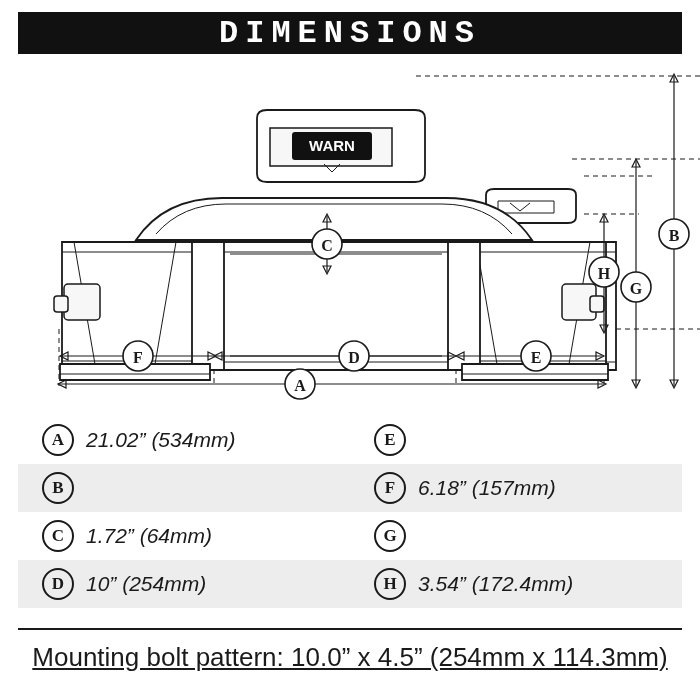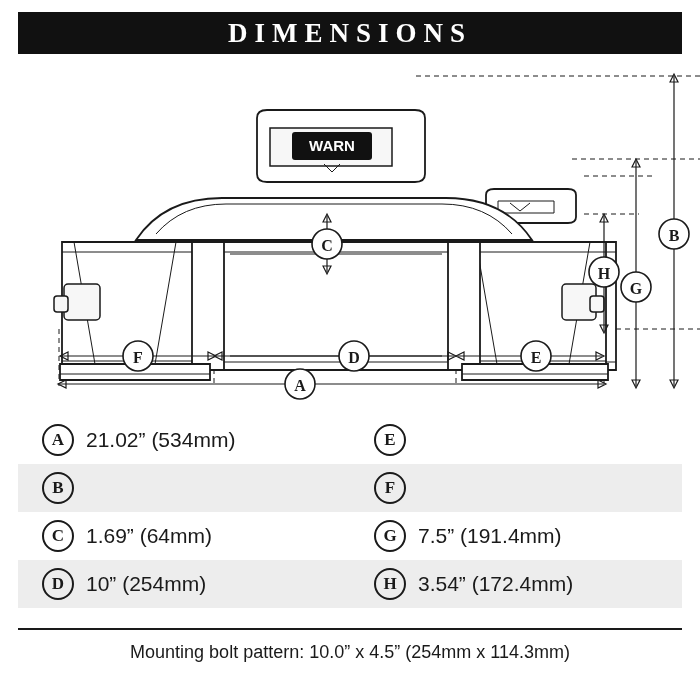--- a/index.html
+++ b/index.html
@@ -27,24 +27,24 @@
     top: 12px;
     width: 664px;
     height: 42px;
     background: #111111;
     display: flex;
     align-items: center;
     justify-content: center;
   }
   .title-bar .title-text {
     color: #ffffff;
-    font-size: 27px;
+    font-size: 32px;
     font-weight: bold;
     letter-spacing: 7px;
-    font-family: Liberation Serif, serif;
+    font-family: Liberation Mono, monospace;
   }
 
   
   .drawing {
     position: absolute;
     left: 0;
     top: 56px;
     width: 700px;
     height: 350px;
     padding-left: 24px;
@@ -86,39 +86,41 @@
     font-weight: bold;
     color: #1a1a1a;
     font-family: "Liberation Serif", serif;
   }
   .legend-text {
     margin-left: 12px;
     font-size: 21px;
     color: #1a1a1a;
     font-family: "Liberation Sans", sans-serif;
     white-space: nowrap;
+    font-style: italic;
   }
 
   
   .footer {
     position: absolute;
     left: 18px;
     top: 628px;
     width: 664px;
   }
   .footer-rule {
     border-top: 2px solid #1a1a1a;
     width: 664px;
   }
   .footer-text {
     margin-top: 12px;
-    font-size: 18px;
+    font-size: 26px;
     color: #1a1a1a;
     text-align: center;
     font-family: "Liberation Sans", sans-serif;
+    text-decoration: underline;
   }
   .ln-thin { stroke: #1a1a1a; stroke-width: 1; fill: none; }
   .dim { stroke: #1a1a1a; stroke-width: 1.2; fill: none; }
   .ext { stroke: #1a1a1a; stroke-width: 1; fill: none; stroke-dasharray: 5 4; }
   .body-fill { fill: #ffffff; stroke: #1a1a1a; stroke-width: 1.8; }
   .body-fill2 { fill: #f7f7f7; stroke: #1a1a1a; stroke-width: 1.5; }
   .dark { fill: #111111; }
   .badge-c { fill: #ffffff; stroke: #1a1a1a; stroke-width: 1.6; }
   .badge-t {
     font-family: "Liberation Serif", serif;
@@ -278,31 +280,31 @@
         <span class="circle-label">E</span>
       </div>
     </div>
 
     <div class="legend-row alt">
       <div class="legend-cell">
         <span class="circle-label">B</span>
       </div>
       <div class="legend-cell">
         <span class="circle-label">F</span>
+        <span class="legend-text">6.18” (157mm)</span>
       </div>
     </div>
 
     <div class="legend-row">
       <div class="legend-cell">
         <span class="circle-label">C</span>
-        <span class="legend-text">1.69” (64mm)</span>
+        <span class="legend-text">1.72” (64mm)</span>
       </div>
       <div class="legend-cell">
         <span class="circle-label">G</span>
-        <span class="legend-text">7.5” (191.4mm)</span>
       </div>
     </div>
 
     <div class="legend-row alt">
       <div class="legend-cell">
         <span class="circle-label">D</span>
         <span class="legend-text">10” (254mm)</span>
       </div>
       <div class="legend-cell">
         <span class="circle-label">H</span>

